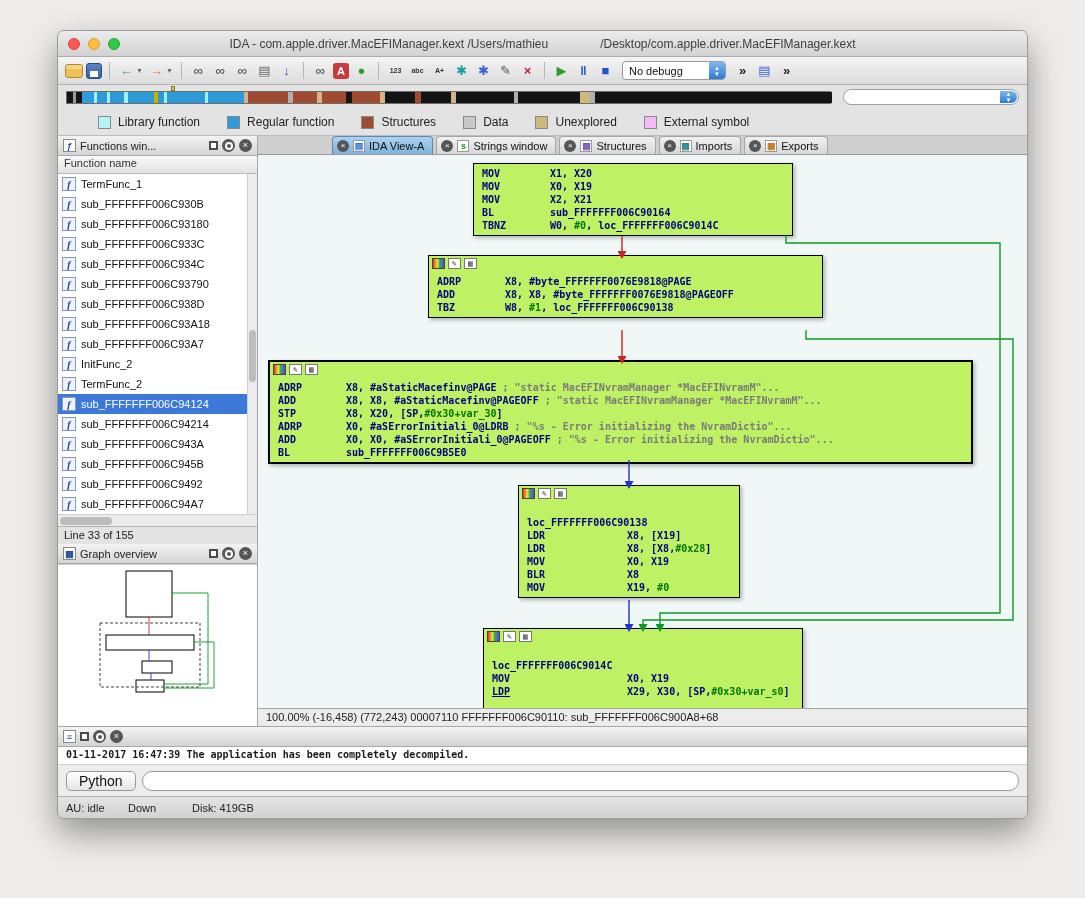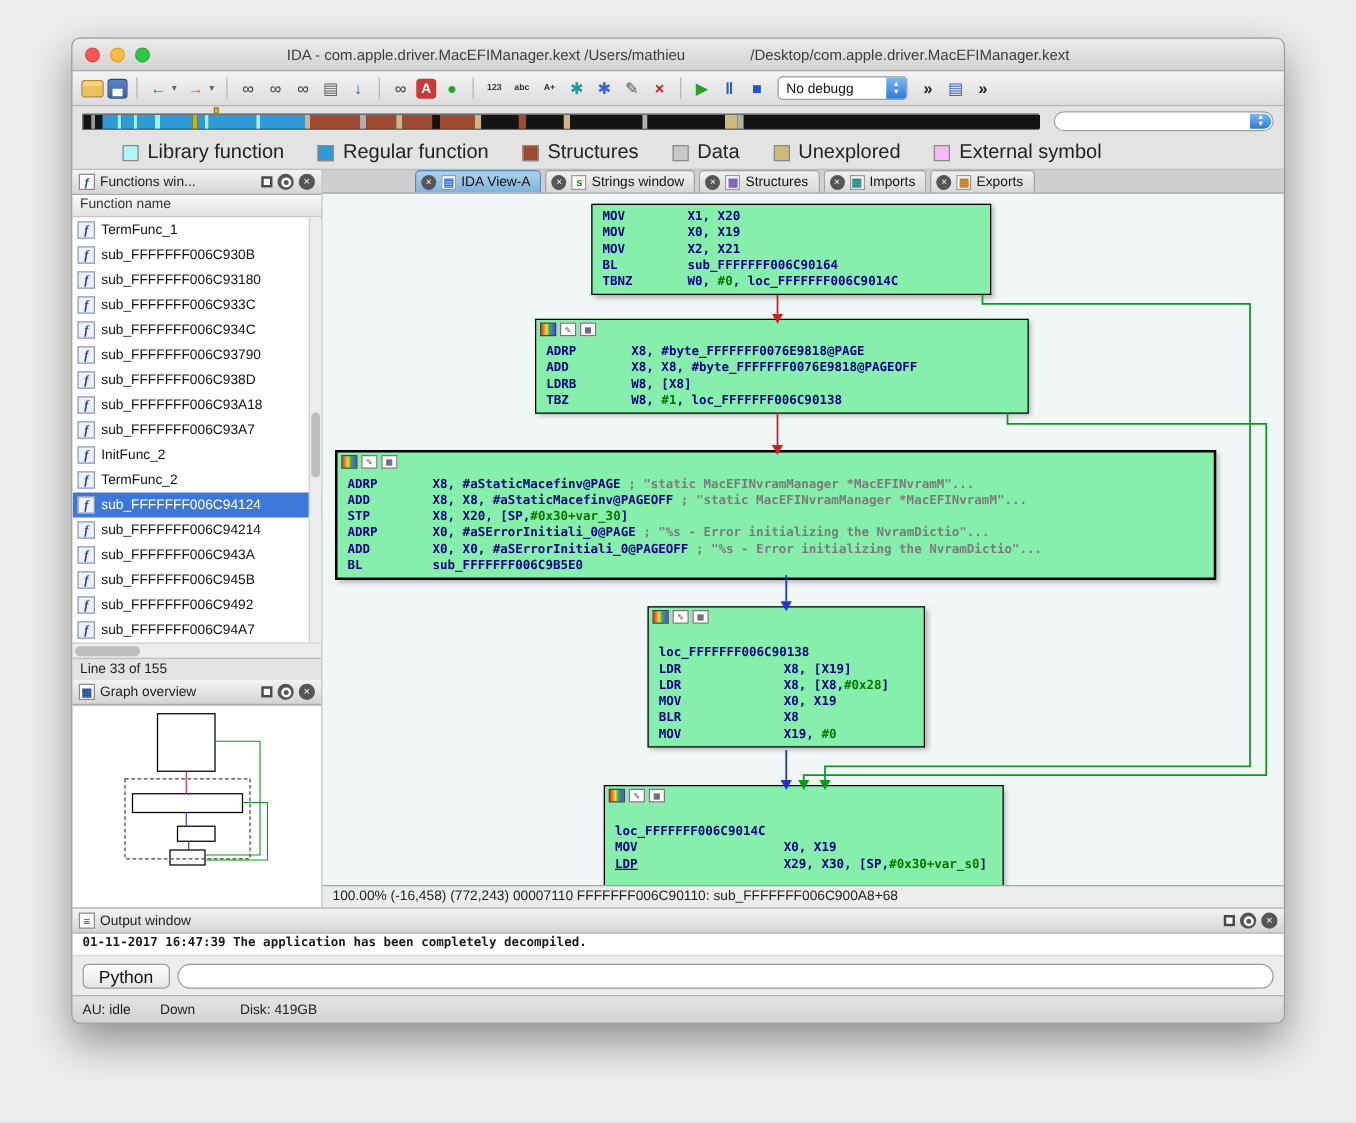--- a/index.html
+++ b/index.html
@@ -36,21 +36,21 @@
   
   .bandrow{height:24px;background:#e3e3e3;display:flex;align-items:center;padding:0 8px;flex:none;gap:12px}
   .band{width:765px;height:13px;border:1px solid #6d6d6d;display:flex;position:relative;background:#141414}
   .band .seg{height:100%;flex:none}
   .bandmarker{position:absolute;left:104px;top:-6px;width:4px;height:5px;background:#d8c24a;border:1px solid #8a7a20}
   .navcap{width:176px;height:16px;background:#fff;border:1px solid #a0a0a0;border-radius:9px;position:relative;margin-left:auto}
   .navcap .stepper{position:absolute;right:1px;top:1px;bottom:1px;width:17px;border-radius:0 8px 8px 0}
   
   .legendrow{height:27px;background:#e3e3e3;border-bottom:1px solid #bdbdbd;display:flex;align-items:center;
     gap:27px;padding-left:40px;flex:none}
-  .leg-item{display:inline-flex;align-items:center;gap:7px;font-size:16px;color:#222}
+  .leg-item{display:inline-flex;align-items:center;gap:7px;font-size:12px;color:#222}
   .swatch{width:13px;height:13px;border:1px solid #8a8a8a}
   
   .main{flex:1;display:flex;min-height:0}
   .leftcol{width:200px;flex:none;display:flex;flex-direction:column;border-right:1px solid #a8a8a8;background:#e0e0e0}
   .pbar{height:20px;background:linear-gradient(#f4f4f4,#d4d4d4);border-bottom:1px solid #a8a8a8;display:flex;
     align-items:center;gap:4px;padding:0 5px;flex:none}
   .picon{width:13px;height:13px;border:1px solid #8a8a8a;background:#fff;color:#234d9c;font-size:9px;font-weight:bold;
     display:flex;align-items:center;justify-content:center;flex:none}
   .ptitle{flex:1;font-size:11px;color:#222;white-space:nowrap;overflow:hidden}
   .sqbtn{width:9px;height:9px;border:2px solid #4a4a4a;background:#fff;flex:none}
@@ -80,21 +80,21 @@
     background:linear-gradient(#f1f1f1,#d7d7d7);border:1px solid #a5a5a5;border-bottom:none;border-radius:4px 4px 0 0;white-space:nowrap}
   .tab.active{background:linear-gradient(#aed2ee,#7fb2dc);border-color:#5a89b8}
   .tclose{width:12px;height:12px;border-radius:50%;background:#565656;color:#fff;font-size:8px;line-height:8px;
     display:flex;align-items:center;justify-content:center;flex:none}
   .ticon{width:12px;height:12px;border:1px solid #9a9a9a;background:#fff;font-size:9px;line-height:10px;font-weight:bold;
     display:flex;align-items:center;justify-content:center;flex:none}
   .grapharea{flex:1;position:relative;overflow:hidden;background:#f0f7f6}
   .edges{position:absolute;left:0;top:0;z-index:5;pointer-events:none}
   .edge{fill:none;stroke-width:1.4}
   .edge.red{stroke:#cc2222}.edge.green{stroke:#0a9a22}.edge.blue{stroke:#2233cc}
-  .blk{position:absolute;background:#86efac;border:1px solid #000;box-shadow:2px 2px 4px rgba(0,0,0,.28);z-index:2;
+  .blk{position:absolute;background:#bef264;border:1px solid #000;box-shadow:2px 2px 4px rgba(0,0,0,.28);z-index:2;
     font-family:"DejaVu Sans Mono",monospace;font-size:10px;color:#000080}
   .blk.cur{border-width:2px}
   .bhdr{display:flex;gap:3px;padding:2px 3px 1px 3px;height:16px}
   .bico{width:13px;height:11px;border:1px solid #777;background:#fff;font-size:8px;line-height:9px;color:#445;
     display:inline-flex;align-items:center;justify-content:center}
   .bico.pal{background:linear-gradient(90deg,#e03030,#ee8a2a,#ede23a,#35b335,#3577e3,#8a35b3);border-color:#444}
   .bbody{padding:3px 0}
   .line{height:13px;line-height:13px;white-space:pre;padding:0 8px;font-weight:bold}
   .mn{display:inline-block}
   .line .g{color:#007800}
@@ -407,35 +407,34 @@
           </div>
           <div class="blk" style="left: 170px; top: 100px; width: 395px;">
             <div class="bhdr">
               <span class="bico pal"></span>
               <span class="bico">✎</span>
               <span class="bico gr">▦</span>
             </div>
             <div class="bbody">
               <div class="line"><span class="mn" style="width: 68px;">ADRP</span><span>X8, #byte_FFFFFFF0076E9818@PAGE</span></div>
               <div class="line"><span class="mn" style="width: 68px;">ADD</span><span>X8, X8, #byte_FFFFFFF0076E9818@PAGEOFF</span></div>
-              <div class="line"><span class="mn" style="width: 68px;">LDRB</span><span>W8, [X8]</span></div>
               <div class="line"><span class="mn" style="width: 68px;">TBZ</span><span>W8, </span><span class="g">#1</span><span>, loc_FFFFFFF006C90138</span></div>
             </div>
           </div>
           <div class="blk cur" style="left: 10px; top: 205px; width: 705px;">
             <div class="bhdr">
               <span class="bico pal"></span>
               <span class="bico">✎</span>
               <span class="bico gr">▦</span>
             </div>
             <div class="bbody">
               <div class="line"><span class="mn" style="width: 68px;">ADRP</span><span>X8, #aStaticMacefinv@PAGE</span><span class="c"> ; "static MacEFINvramManager *MacEFINvramM"...</span></div>
               <div class="line"><span class="mn" style="width: 68px;">ADD</span><span>X8, X8, #aStaticMacefinv@PAGEOFF</span><span class="c"> ; "static MacEFINvramManager *MacEFINvramM"...</span></div>
               <div class="line"><span class="mn" style="width: 68px;">STP</span><span>X8, X20, [SP,</span><span class="g">#0x30+var_30</span><span>]</span></div>
-              <div class="line"><span class="mn" style="width: 68px;">ADRP</span><span>X0, #aSErrorInitiali_0@PAGE</span><span class="c"> ; "%s - Error initializing the NvramDictio"...</span></div>
+              <div class="line"><span class="mn" style="width: 68px;">ADRP</span><span>X0, #aSErrorInitiali_0@LDRB</span><span class="c"> ; "%s - Error initializing the NvramDictio"...</span></div>
               <div class="line"><span class="mn" style="width: 68px;">ADD</span><span>X0, X0, #aSErrorInitiali_0@PAGEOFF</span><span class="c"> ; "%s - Error initializing the NvramDictio"...</span></div>
               <div class="line"><span class="mn" style="width: 68px;">BL</span><span>sub_FFFFFFF006C9B5E0</span></div>
             </div>
           </div>
           <div class="blk" style="left: 260px; top: 330px; width: 222px;">
             <div class="bhdr">
               <span class="bico pal"></span>
               <span class="bico">✎</span>
               <span class="bico gr">▦</span>
             </div>
@@ -481,21 +480,20 @@
           </svg>
         </div>
       <div class="gstatus">100.00% (-16,458) (772,243) 00007110 FFFFFFF006C90110: sub_FFFFFFF006C900A8+68</div>
     </div>
 
   </div>
 
   <div class="output">
     <div class="pbar">
       <span class="picon">≡</span>
-      <span class="ptitle">Output window</span>
       <span class="sqbtn"></span>
       <span class="cbtn dot"></span>
       <span class="cbtn">×</span>
     </div>
     <div class="outlog">01-11-2017 16:47:39 The application has been completely decompiled.</div>
     <div class="clirow">
       <span class="pybtn">Python</span>
       <input class="cliinput" type="text" value="" style="">
     </div>
   </div>

